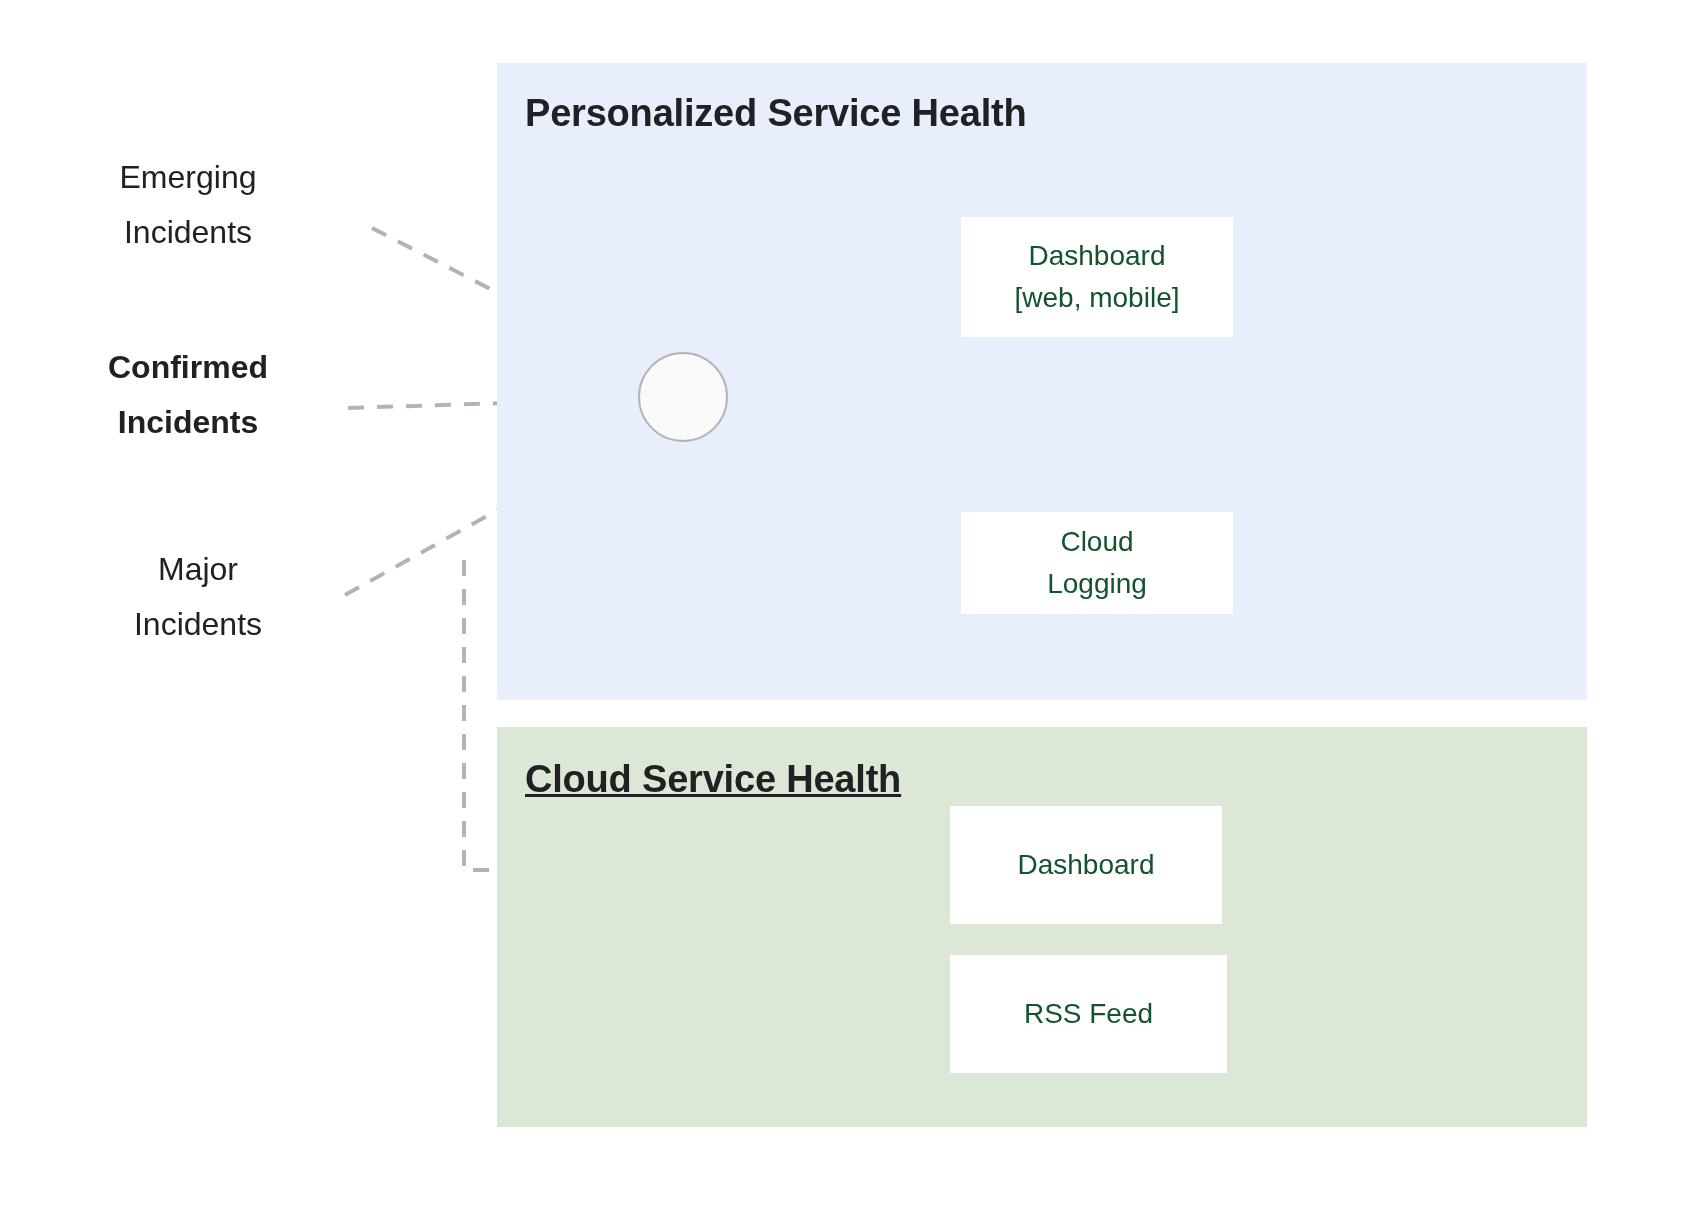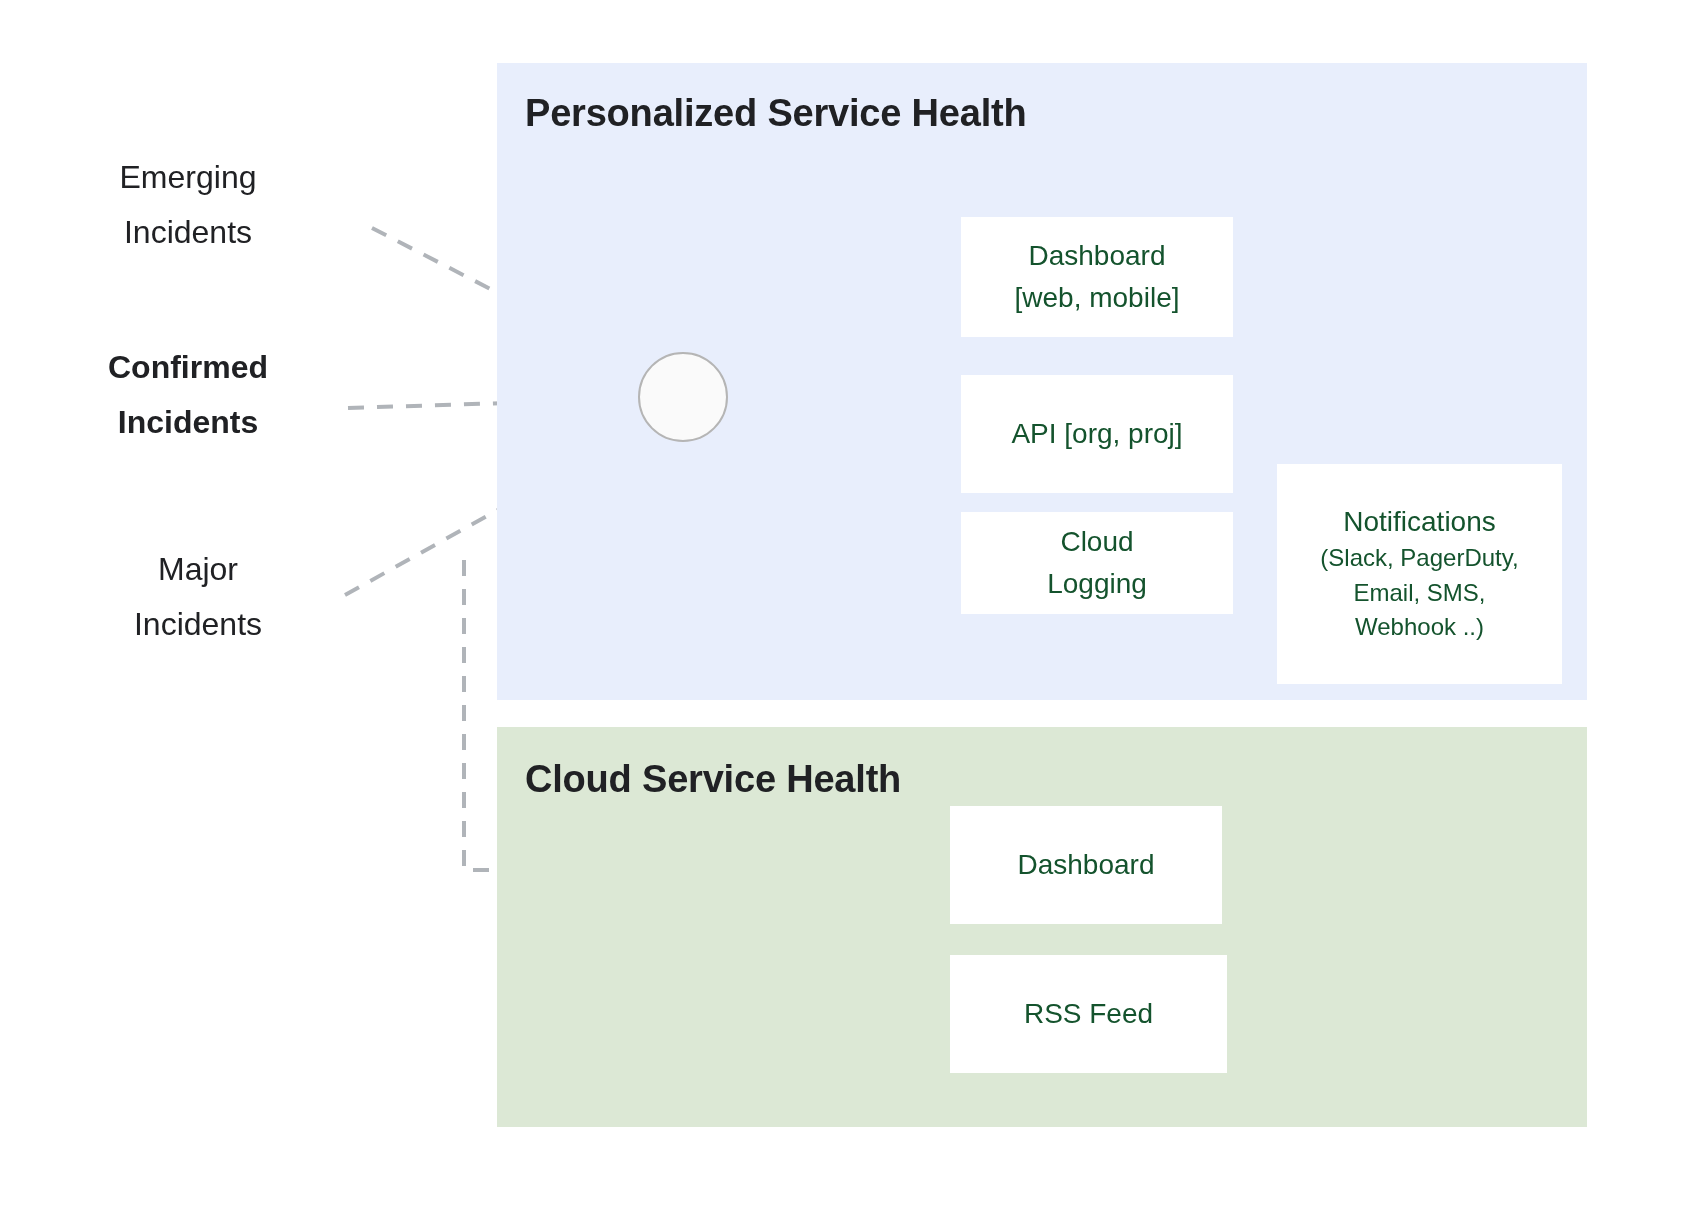--- a/index.html
+++ b/index.html
@@ -54,20 +54,21 @@
   #panel-cloud {
     left: 497px;
     top: 727px;
     width: 1090px;
     height: 400px;
     background: #dce8d5;
   }
   #panel-cloud .panel-title {
     left: 28px;
     top: 31px;
+    text-decoration: underline;
   }
 
   
   .src-label {
     position: absolute;
     font-size: 32px;
     color: #202124;
     line-height: 1.72;
     text-align: center;
     white-space: pre-line;
@@ -166,31 +167,24 @@
 
   <div class="panel" id="panel-personalized">
     <div class="panel-title">Personalized Service Health</div>
   </div>
 
   <div id="hub-circle"></div>
 
   <div class="node" id="node-dashboard-web">Dashboard
 [web, mobile]</div>
 
-  <div class="node" id="node-api">API [org, proj]</div>
 
   <div class="node" id="node-cloud-logging">Cloud
 Logging</div>
 
-  <div class="node" id="node-notifications">
-    <div class="notif-title">Notifications</div>
-    <div class="notif-sub">(Slack, PagerDuty,
-Email, SMS,
-Webhook ..)</div>
-  </div>
 
   <div class="panel" id="panel-cloud">
     <div class="panel-title">Cloud Service Health</div>
   </div>
 
   <div class="node" id="node-csh-dashboard">Dashboard</div>
 
   <div class="node" id="node-csh-rss">RSS Feed</div>
 
 </div>

